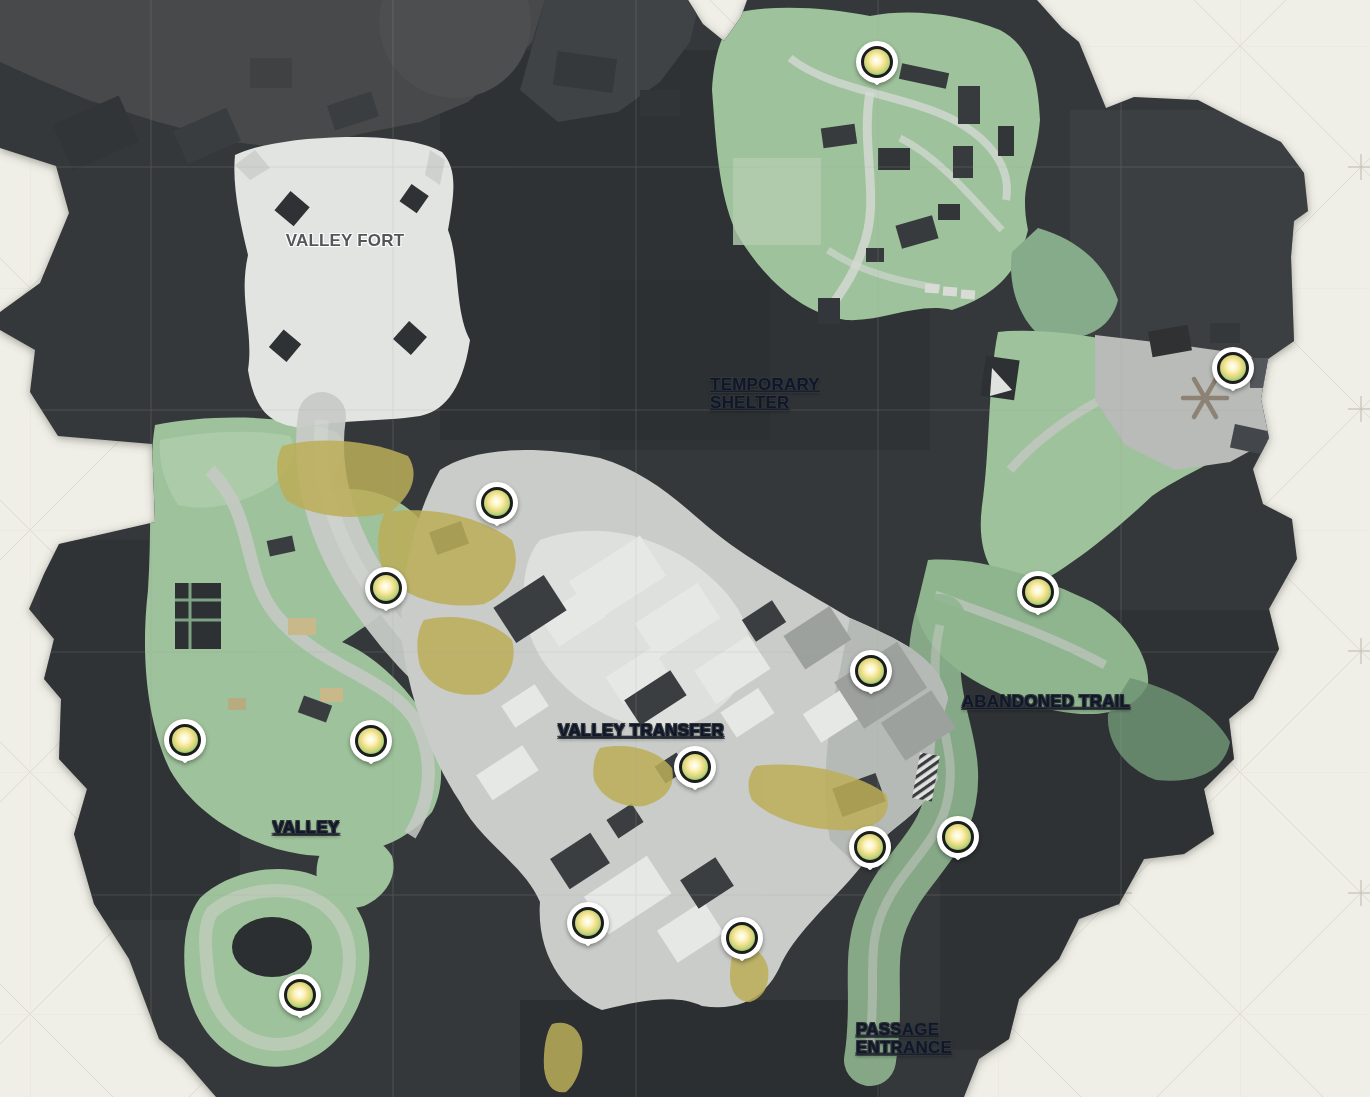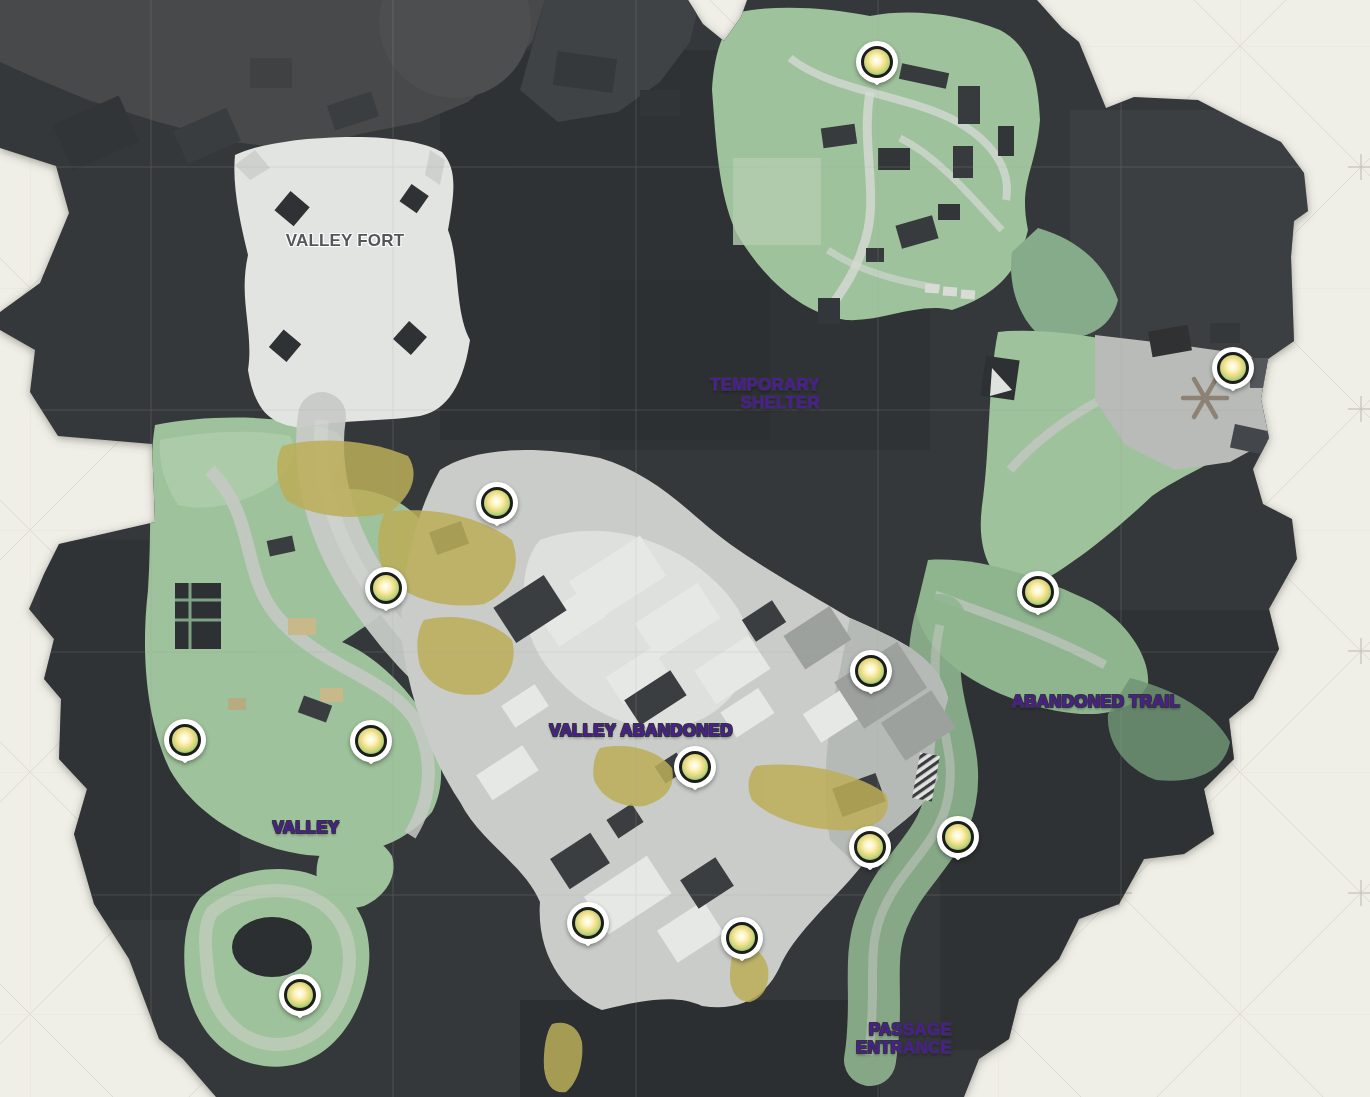--- a/index.html
+++ b/index.html
@@ -2,25 +2,25 @@
 <html><head>
 <meta charset="utf-8">
 <style>
   html,body{margin:0;padding:0;background:#efeee7;}
   #viewport{position:relative;width:1370px;height:1097px;overflow:hidden;
             font-family:"Liberation Sans",sans-serif;background:#efeee7;}
   #map-art{position:absolute;left:0;top:0;}
   
   .map-label{position:absolute;transform:translate(-50%,-50%);
     font-family:"Liberation Sans",sans-serif;font-weight:bold;font-size:17px;
-    line-height:1.08;letter-spacing:.2px;text-align:right;white-space:pre;
+    line-height:1.08;letter-spacing:.2px;text-align:left;white-space:pre;
     pointer-events:none;z-index:4;}
-  .label-light{color:#4c1d95;
+  .label-light{color:#0f172a;
     text-shadow:-1px -1px 0 #32363a,1px -1px 0 #32363a,-1px 1px 0 #32363a,
-                 1px 1px 0 #32363a,0 2px 3px rgba(0,0,0,.45);}
+                 1px 1px 0 #32363a,0 2px 3px rgba(0,0,0,.45);text-decoration:underline;}
   .label-dark{color:#53565a;
     text-shadow:-1px -1px 0 rgba(255,255,255,.9),1px -1px 0 rgba(255,255,255,.9),
                 -1px 1px 0 rgba(255,255,255,.9),1px 1px 0 rgba(255,255,255,.9);}
   
   .marker{position:absolute;width:42px;height:42px;margin:-21px 0 0 -21px;
     z-index:6;cursor:pointer;filter:drop-shadow(0 2px 2px rgba(0,0,0,.38));}
   .marker-circle{position:absolute;inset:0;background:#fff;border-radius:50%;}
   .marker-tip{position:absolute;left:50%;top:29px;width:13px;height:13px;
     background:#fff;transform:translateX(-50%) rotate(45deg);border-radius:2px;}
   .marker-orb{position:absolute;inset:5px;border-radius:50%;
@@ -277,22 +277,22 @@
         <line x1="0" y1="652" x2="1370" y2="652"></line>
         <line x1="0" y1="895" x2="1370" y2="895"></line>
       </g>
     </g>
   </svg>
 
   <div id="labels-layer">
       <div class="map-label label-dark" style="left: 345px; top: 241px;">VALLEY FORT</div>
       <div class="map-label label-light" style="left: 765px; top: 394px;">TEMPORARY
 SHELTER</div>
-      <div class="map-label label-light" style="left: 641px; top: 731px;">VALLEY ABANDONED</div>
-      <div class="map-label label-light" style="left: 1096px; top: 702px;">ABANDONED TRAIL</div>
+      <div class="map-label label-light" style="left: 641px; top: 731px;">VALLEY TRANSFER</div>
+      <div class="map-label label-light" style="left: 1046px; top: 702px;">ABANDONED TRAIL</div>
       <div class="map-label label-light" style="left: 306px; top: 828px;">VALLEY</div>
       <div class="map-label label-light" style="left: 904px; top: 1031px; margin-top: 8px;">PASSAGE
 ENTRANCE</div>
     </div>
 
   <div id="markers-layer">
       <div class="marker" style="left: 877px; top: 62px;">
         <div class="marker-circle"></div>
         <div class="marker-tip"></div>
         <div class="marker-orb"></div>

